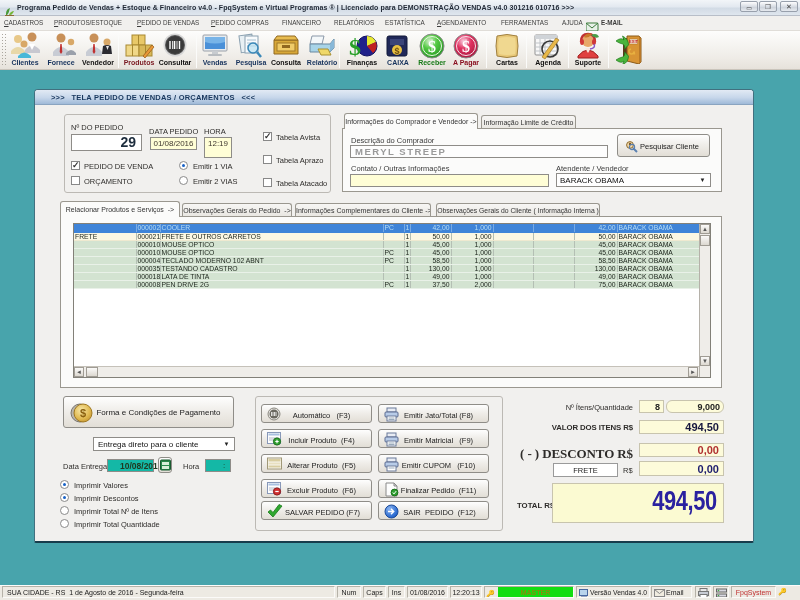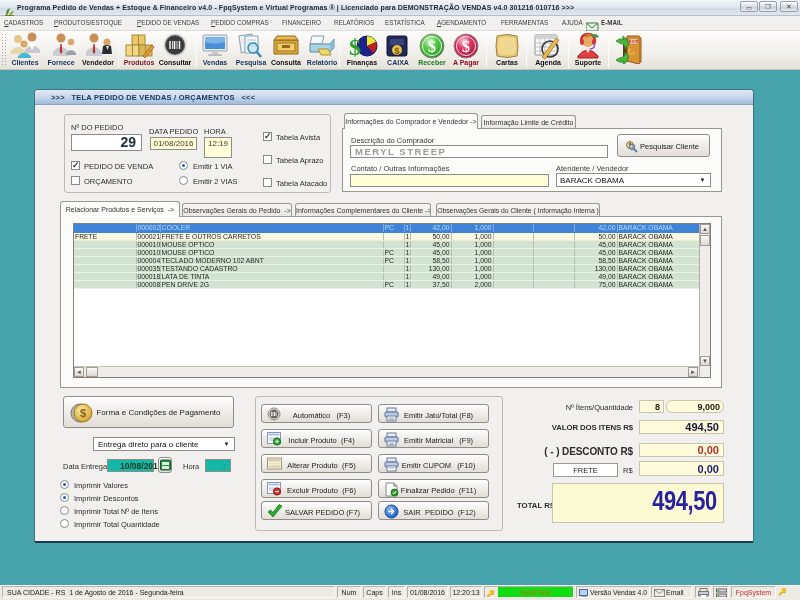--- a/index.html
+++ b/index.html
@@ -733,21 +733,21 @@
           <path d="M4 7.5 h5 M7 4.8 l2.7 2.7 L7 10.2" stroke="#fff" stroke-width="1.4" fill="none"></path>
         </svg></span>
     <span class="bt" style="top:6px; padding-left:12px;">SAIR&nbsp; PEDIDO&nbsp; (F12)</span>
   </div>
 
   <div class="lbl" style="left:517px; top:403px; width:116px; text-align:right;">Nº Ítens/Quantidade</div>
   <div class="inp" style="left:639px; top:400px; width:25px; height:13px; background:#fdfbda; border-color:#c8c4ae; font-size:9px; font-weight:bold; text-align:right; line-height:12px; padding-right:3px; color:#222;">8</div>
   <div class="inp" style="left:666px; top:400px; width:58px; height:13px; background:#fdfbda; border-color:#c8c4ae; font-size:9px; font-weight:bold; text-align:right; line-height:12px; padding-right:3px; color:#222;border-radius:6px;">9,000</div>
   <div class="lbl" style="left:517px; top:423px; width:116px; text-align:right; font-size:7.8px; font-weight:bold; letter-spacing:-0.1px;">VALOR DOS ITENS R$</div>
   <div class="inp" style="left:639px; top:420px; width:85px; height:14px; background:#fdfbda; border-color:#c8c4ae; font-size:11px; font-weight:bold; text-align:right; line-height:13px; padding-right:4px; color:#16163e;">494,50</div>
-  <div class="lbl" style="left:517px; top:446px; width:116px; text-align:right; font-size:10px; font-weight:bold; letter-spacing:-0.1px;">( - ) DESCONTO R$</div>
+  <div class="lbl" style="left:517px; top:446px; width:116px; text-align:right; font-size:13px; font-weight:bold; letter-spacing:-0.1px;font-family:Liberation Serif, serif;">( - ) DESCONTO R$</div>
   <div class="inp" style="left:639px; top:443px; width:85px; height:14px; background:#fdfbda; border-color:#c8c4ae; font-size:11px; font-weight:bold; text-align:right; line-height:13px; padding-right:4px; color:#b03030;">0,00</div>
   <div class="inp" style="left:553px; top:463px; width:65px; height:14px; font-size:7.5px; text-align:center; line-height:13px; color:#222; border-color:#9a9a9a;">FRETE</div>
   <div class="lbl" style="left:623px; top:466px;">R$</div>
   <div class="inp" style="left:639px; top:461px; width:85px; height:15px; background:#fdfbda; border-color:#c8c4ae; font-size:11px; font-weight:bold; text-align:right; line-height:14px; padding-right:4px; color:#1c1c6e;">0,00</div>
   <div class="lbl" style="left:517px; top:501px; font-size:7.8px; font-weight:bold;">TOTAL R$</div>
   <div class="inp" style="left:552px; top:483px; width:172px; height:40px; background:#fbfad2; border-color:#c8c4ae;">
       <span style="position:absolute; right:6px; top:1px; font-size:28px; font-weight:bold; color:#2a21a0; transform:scaleX(0.78); transform-origin:right; letter-spacing:-0.5px;">494,50</span>
     </div>
 </div>
 

